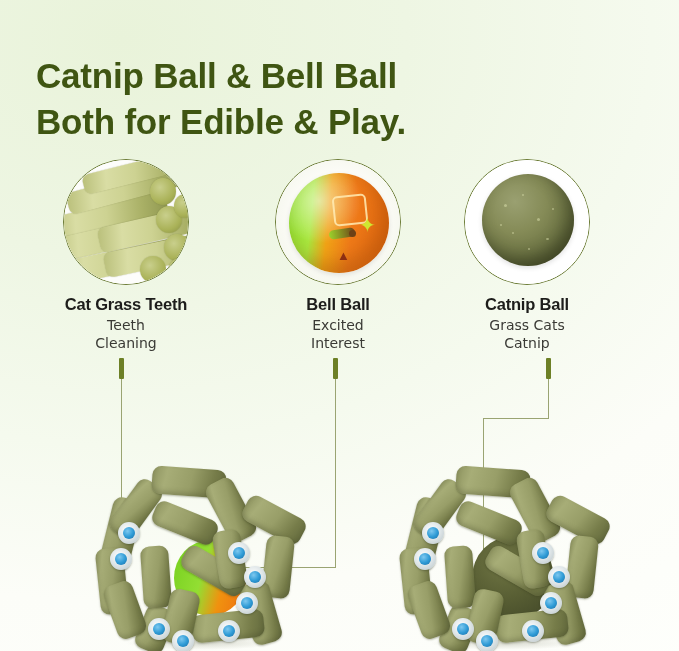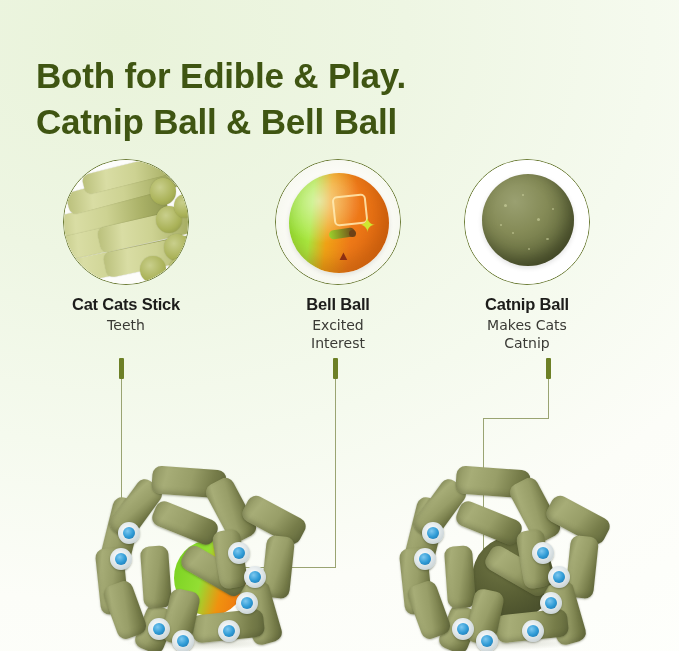--- a/index.html
+++ b/index.html
@@ -119,22 +119,22 @@
     content:"";position:absolute;left:5px;top:5px;width:12px;height:12px;border-radius:50%;
     background:radial-gradient(circle at 38% 34%, #7ec8ef 0%, #2f9bd6 52%, #1b6ea6 100%);
   }
 </style>
 </head>
 <body>
 
 <div id="poster">
 
   <h1 id="headline">
+    <span class="ln">Catnip Ball &amp; Bell Ball</span>
     <span class="ln">Both for Edible &amp; Play.</span>
-    <span class="ln">Catnip Ball &amp; Bell Ball</span>
   </h1>
 
   <div class="feature" style="left:63px;">
     <div class="circle">
       <div class="photo">
         <div class="gs-bg"></div>
         <div class="stick" style="left:-14px;top:44px;width:118px;height:24px;transform:rotate(-14deg);"></div>
         <div class="stick" style="left:-12px;top:66px;width:120px;height:24px;transform:rotate(-13deg);"></div>
         <div class="stick" style="left:-6px;top:90px;width:120px;height:24px;transform:rotate(-12deg);"></div>
         <div class="stick" style="left:2px;top:18px;width:120px;height:22px;transform:rotate(-15deg);"></div>
@@ -143,23 +143,24 @@
         <div class="stick" style="left:40px;top:82px;width:110px;height:25px;transform:rotate(-12deg);"></div>
         <div class="stick end" style="left:86px;top:18px;width:26px;height:27px;"></div>
         <div class="stick end" style="left:92px;top:46px;width:26px;height:27px;"></div>
         <div class="stick end" style="left:100px;top:74px;width:26px;height:27px;"></div>
         <div class="stick end" style="left:76px;top:96px;width:26px;height:27px;"></div>
         <div class="stick end" style="left:104px;top:98px;width:24px;height:25px;"></div>
         <div class="stick end" style="left:110px;top:34px;width:22px;height:24px;"></div>
       </div>
     </div>
     <div class="cap" style="top:136px;">
-      <div class="t">Cat Cats Stick</div>
+      <div class="t">Cat Grass Teeth</div>
       <div class="s">
         <span>Teeth</span>
+        <span>Cleaning</span>
       </div>
     </div>
   </div>
 
   <div class="feature" style="left:275px;">
     <div class="circle">
       <div class="photo">
         <div class="bb-bg"></div>
         <div class="bb-ball">
           <div class="bb-sq"></div>
@@ -191,21 +192,21 @@
           <div class="speck" style="left:64px;top:64px;width:3px;height:2px;"></div>
           <div class="speck" style="left:46px;top:74px;width:2px;height:2px;"></div>
           <div class="speck" style="left:18px;top:50px;width:2px;height:2px;"></div>
           <div class="speck" style="left:70px;top:34px;width:2px;height:2px;"></div>
         </div>
       </div>
     </div>
     <div class="cap" style="top:136px;">
       <div class="t">Catnip Ball</div>
       <div class="s">
-        <span>Makes Cats</span>
+        <span>Grass Cats</span>
         <span>Catnip</span>
       </div>
     </div>
   </div>
 
   <div class="stub" style="left:119px;top:358px;height:21px;"></div>
   <div class="wire v" style="left:121px;top:379px;height:120px;"></div>
 
   <div class="stub" style="left:333px;top:358px;height:21px;"></div>
   <div class="wire v" style="left:335px;top:379px;height:189px;"></div>

